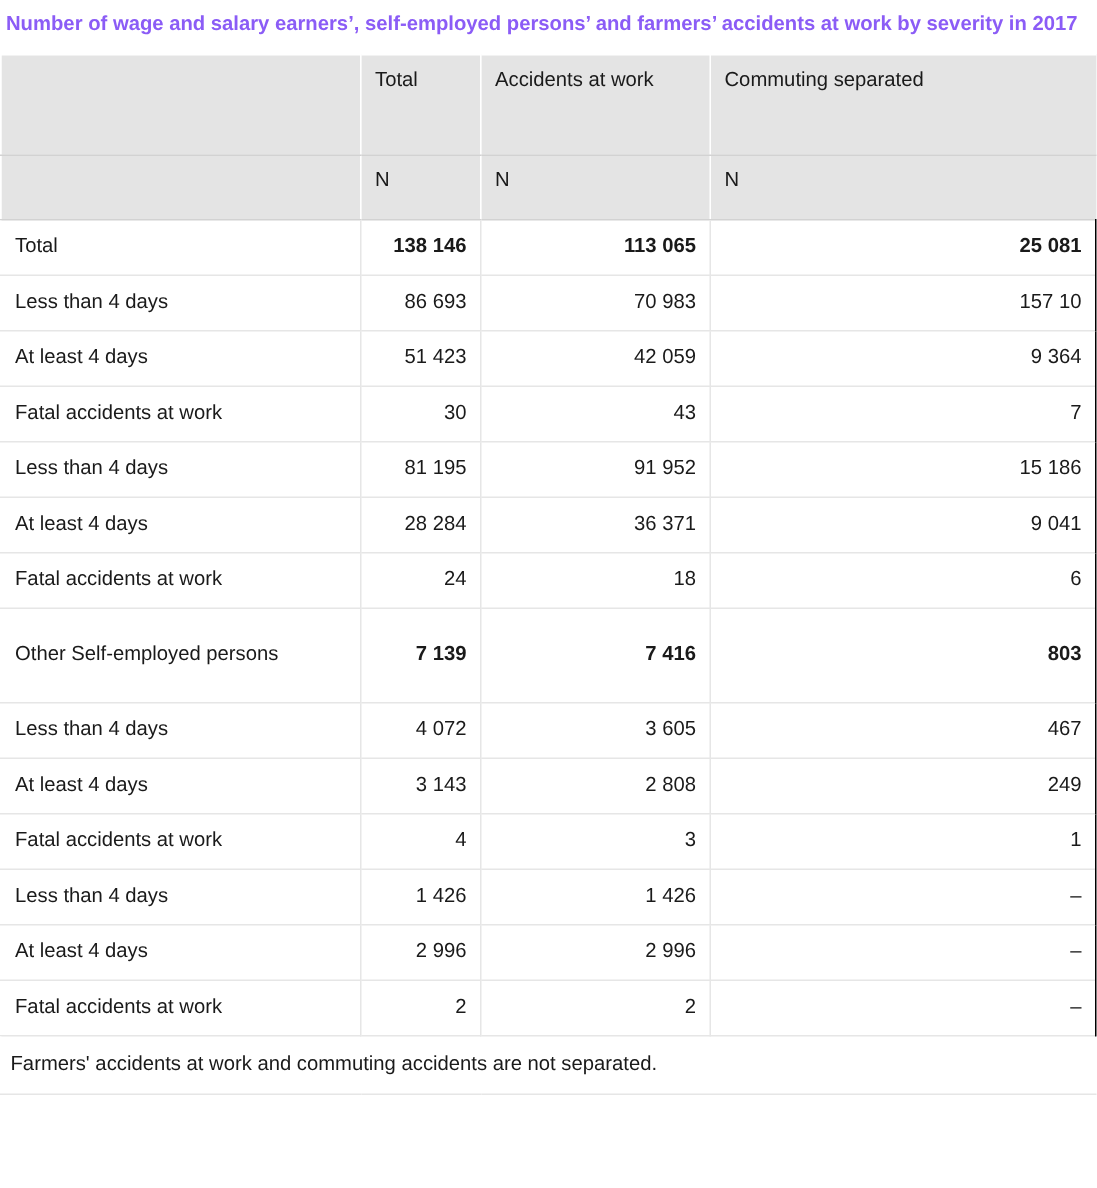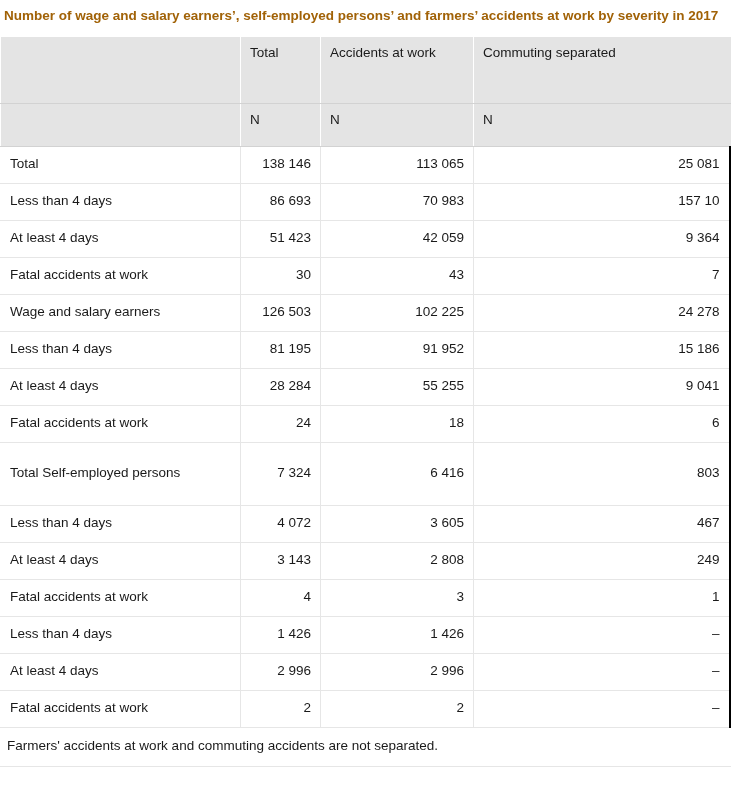--- a/index.html
+++ b/index.html
@@ -16,21 +16,21 @@
   }
   .page {
     width: 731px;
     box-sizing: border-box;
     padding: 0;
   }
   .table-title {
     font-size: 13.5px;
     font-weight: bold;
     line-height: 1.55;
-    color: #a16207;
+    color: #8b5cf6;
     padding: 6px 10px 9px 4px;
     margin: 0;
   }
   table.data-table {
     width: 731px;
     border-collapse: collapse;
     table-layout: fixed;
     font-size: 13.5px;
   }
   table.data-table col.c-label { width: 240px; }
@@ -64,23 +64,23 @@
   }
   tbody td.label {
     text-align: left;
     border-left: 1px solid #ffffff;
   }
   tbody td.num {
     text-align: right;
     white-space: nowrap;
   }
   tbody td.num.last {
-    border-right: 6px solid #000000;
-  }
-  tbody tr.group td { font-weight: normal; }
+    border-right: 3px solid #000000;
+  }
+  tbody tr.group td { font-weight: bold; }
   tbody tr.group td.label { font-weight: normal; }
   tbody tr.tall td { height: 46px; }
 
   tfoot td.footnote {
     border: 1px solid #e6e6e6;
     border-left-color: #ffffff;
     border-right-color: #ffffff;
     padding: 9px 9px 10px 6px;
     text-align: left;
     font-size: 13.5px;
@@ -134,48 +134,42 @@
           <td class="num">51 423</td>
           <td class="num">42 059</td>
           <td class="num last">9 364</td>
         </tr>
         <tr>
           <td class="label">Fatal accidents at work</td>
           <td class="num">30</td>
           <td class="num">43</td>
           <td class="num last">7</td>
         </tr>
-        <tr class="group">
-          <td class="label">Wage and salary earners</td>
-          <td class="num">126 503</td>
-          <td class="num">102 225</td>
-          <td class="num last">24 278</td>
-        </tr>
         <tr>
           <td class="label">Less than 4 days</td>
           <td class="num">81 195</td>
           <td class="num">91 952</td>
           <td class="num last">15 186</td>
         </tr>
         <tr>
           <td class="label">At least 4 days</td>
           <td class="num">28 284</td>
-          <td class="num">55 255</td>
+          <td class="num">36 371</td>
           <td class="num last">9 041</td>
         </tr>
         <tr>
           <td class="label">Fatal accidents at work</td>
           <td class="num">24</td>
           <td class="num">18</td>
           <td class="num last">6</td>
         </tr>
         <tr class="group tall">
-          <td class="label">Total Self-employed persons</td>
-          <td class="num">7 324</td>
-          <td class="num">6 416</td>
+          <td class="label">Other Self-employed persons</td>
+          <td class="num">7 139</td>
+          <td class="num">7 416</td>
           <td class="num last">803</td>
         </tr>
         <tr>
           <td class="label">Less than 4 days</td>
           <td class="num">4 072</td>
           <td class="num">3 605</td>
           <td class="num last">467</td>
         </tr>
         <tr>
           <td class="label">At least 4 days</td>

